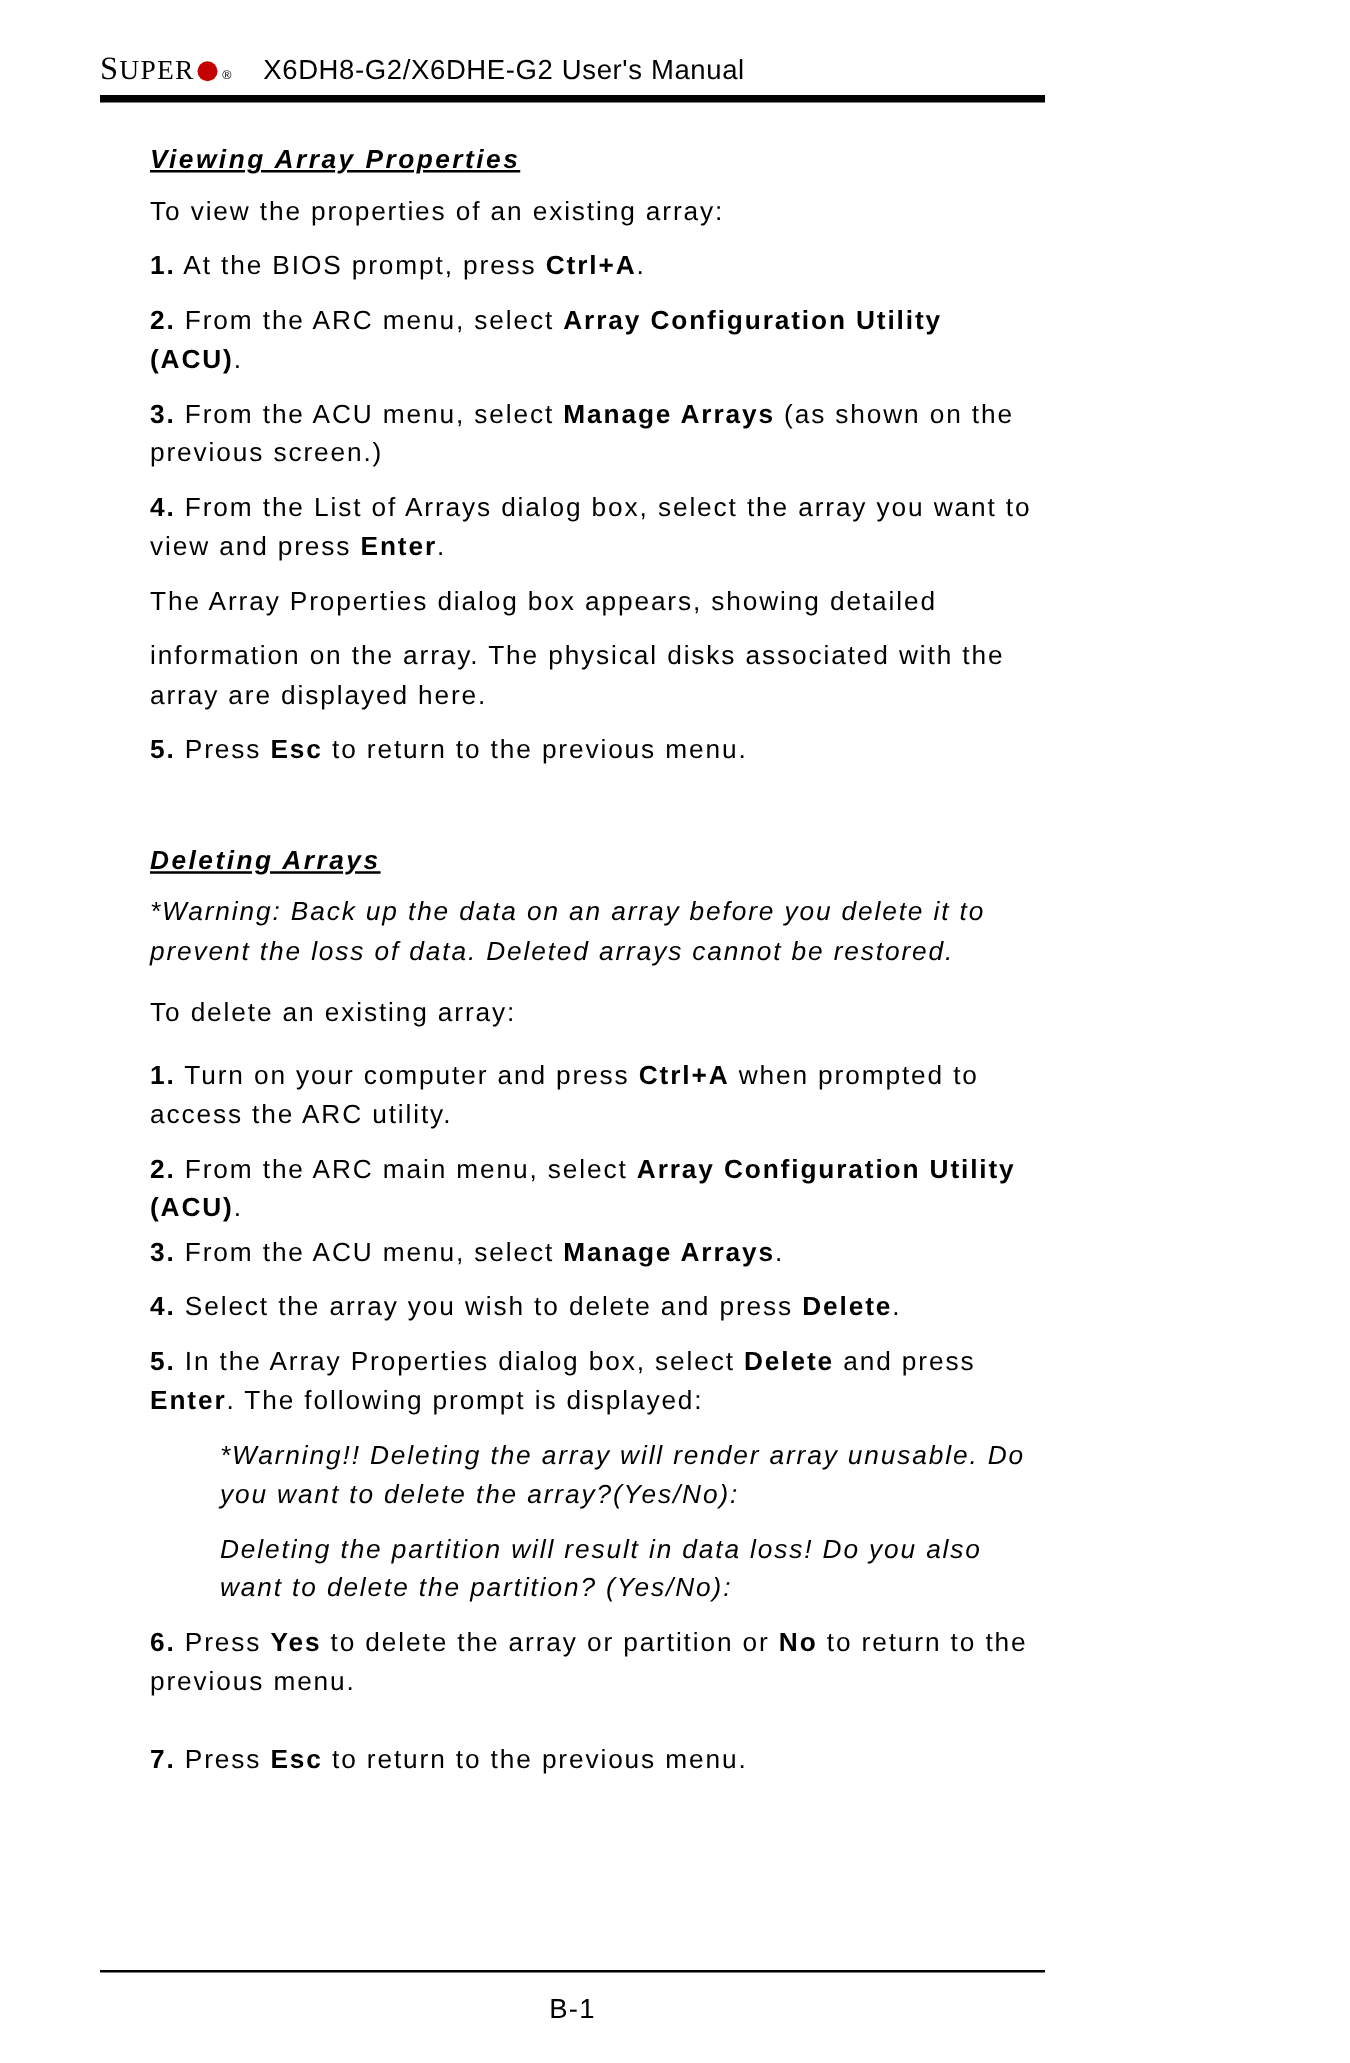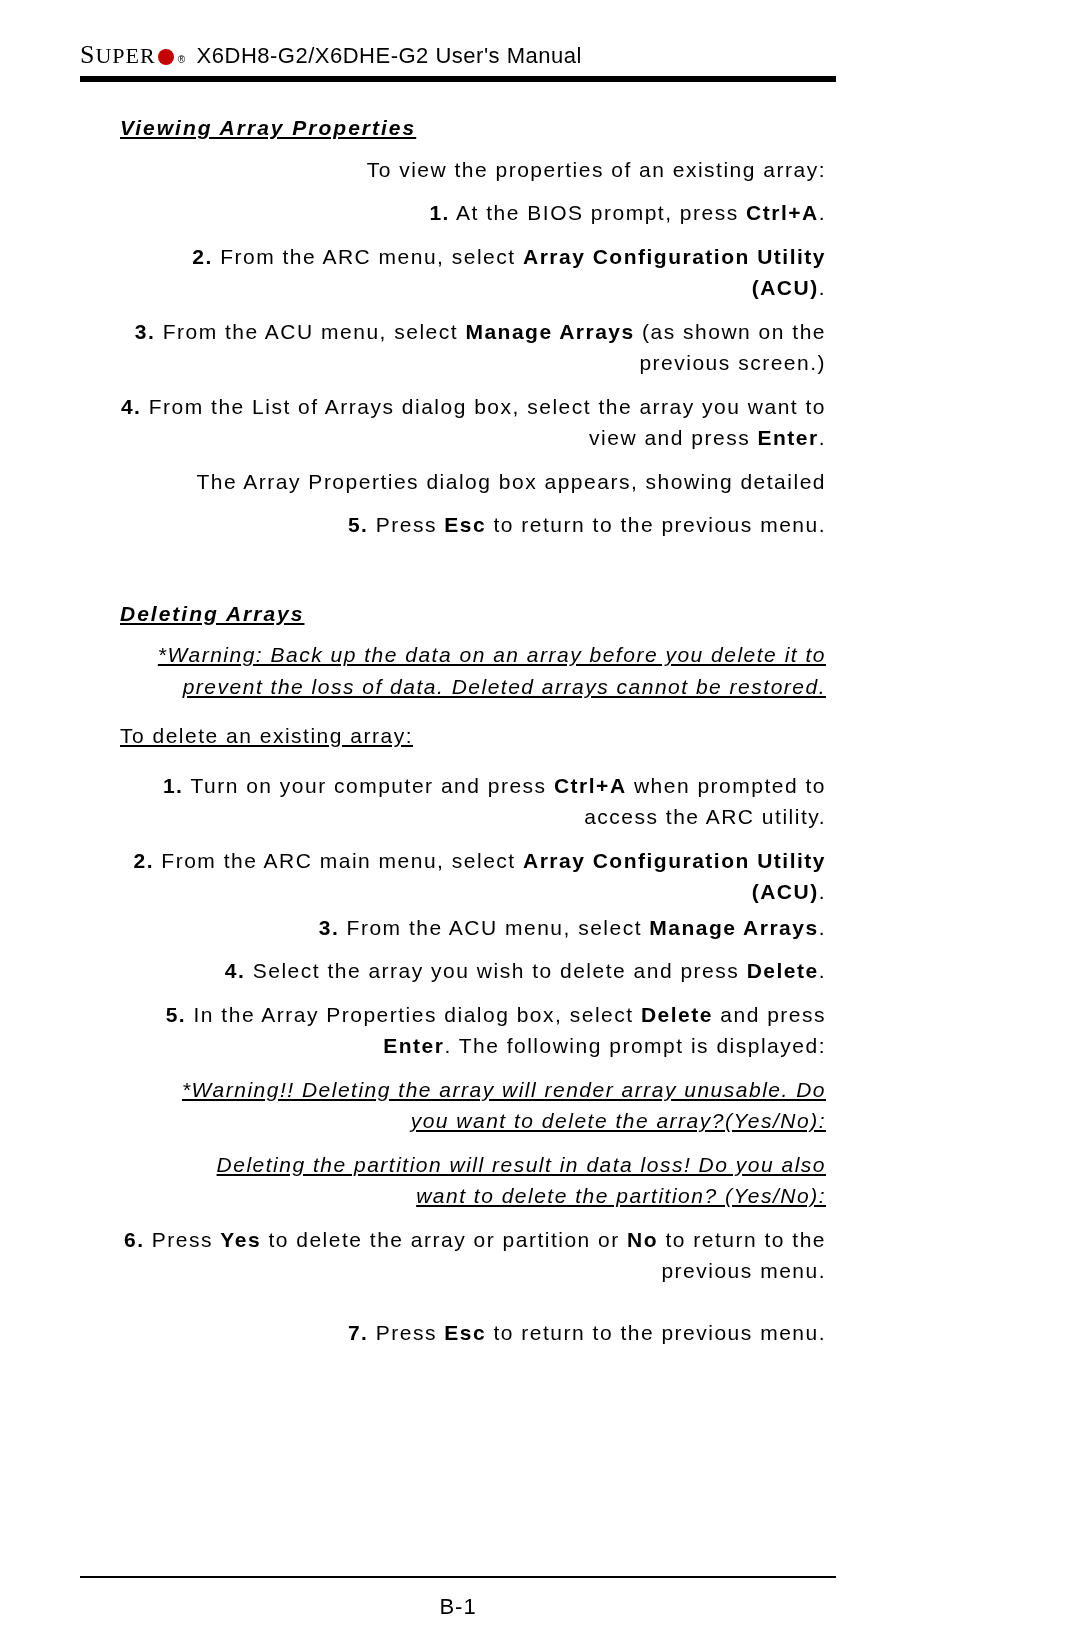--- a/index.html
+++ b/index.html
@@ -36,21 +36,21 @@
     border-radius: 50%;
     margin: 0 2px 0 2px;
     transform: translateY(2px);
   }
   .brand-reg {
     font-size: 10px;
     vertical-align: super;
     margin-left: 2px;
   }
   .header-title {
-    margin-left: 11px;
+    margin-left: 25px;
     font-size: 22px;
   }
   .thick-rule {
     border: none;
     border-top: 6px solid #000;
     margin: 6px 0 30px 0;
   }
   .thin-rule {
     border: none;
     border-top: 2px solid #000;
@@ -66,24 +66,23 @@
   .section-heading {
     font-weight: bold;
     text-decoration: underline;
     letter-spacing: 2px;
     margin: 0 0 10px 0;
     font-style: italic;
   }
   .para {
     margin: 6px 0 12px 0;
     letter-spacing: 1.5px;
-    text-align: right;
   }
   .bold { font-weight: bold; }
-  .ul { text-decoration: underline; }
+  .ul { }
   .italic { font-style: italic; }
   .indent {
     padding-left: 56px;
     padding-right: 0px;
   }
   .spacer-lg { height: 45px; }
   .page-number {
     position: absolute;
     bottom: 30px;
     left: 0;
@@ -128,20 +127,21 @@
 
     <div class="para">
       <span class="bold">3.</span><span> From the ACU menu, select </span><span class="bold">Manage Arrays</span><span> (as shown on the previous screen.)</span>
     </div>
 
     <div class="para">
       <span class="bold">4.</span><span> From the List of Arrays dialog box, select the array you want to view and press </span><span class="bold">Enter</span><span>.</span>
     </div>
 
     <div class="para">The Array Properties dialog box appears, showing detailed</div>
+    <div class="para">information on the array. The physical disks associated with the array are displayed here.</div>
 
     <div class="para">
       <span class="bold">5.</span><span> Press </span><span class="bold">Esc</span><span> to return to the previous menu.</span>
     </div>
 
     <div class="spacer-lg"></div>
 
     
     <div class="section-heading">Deleting Arrays</div>
 

